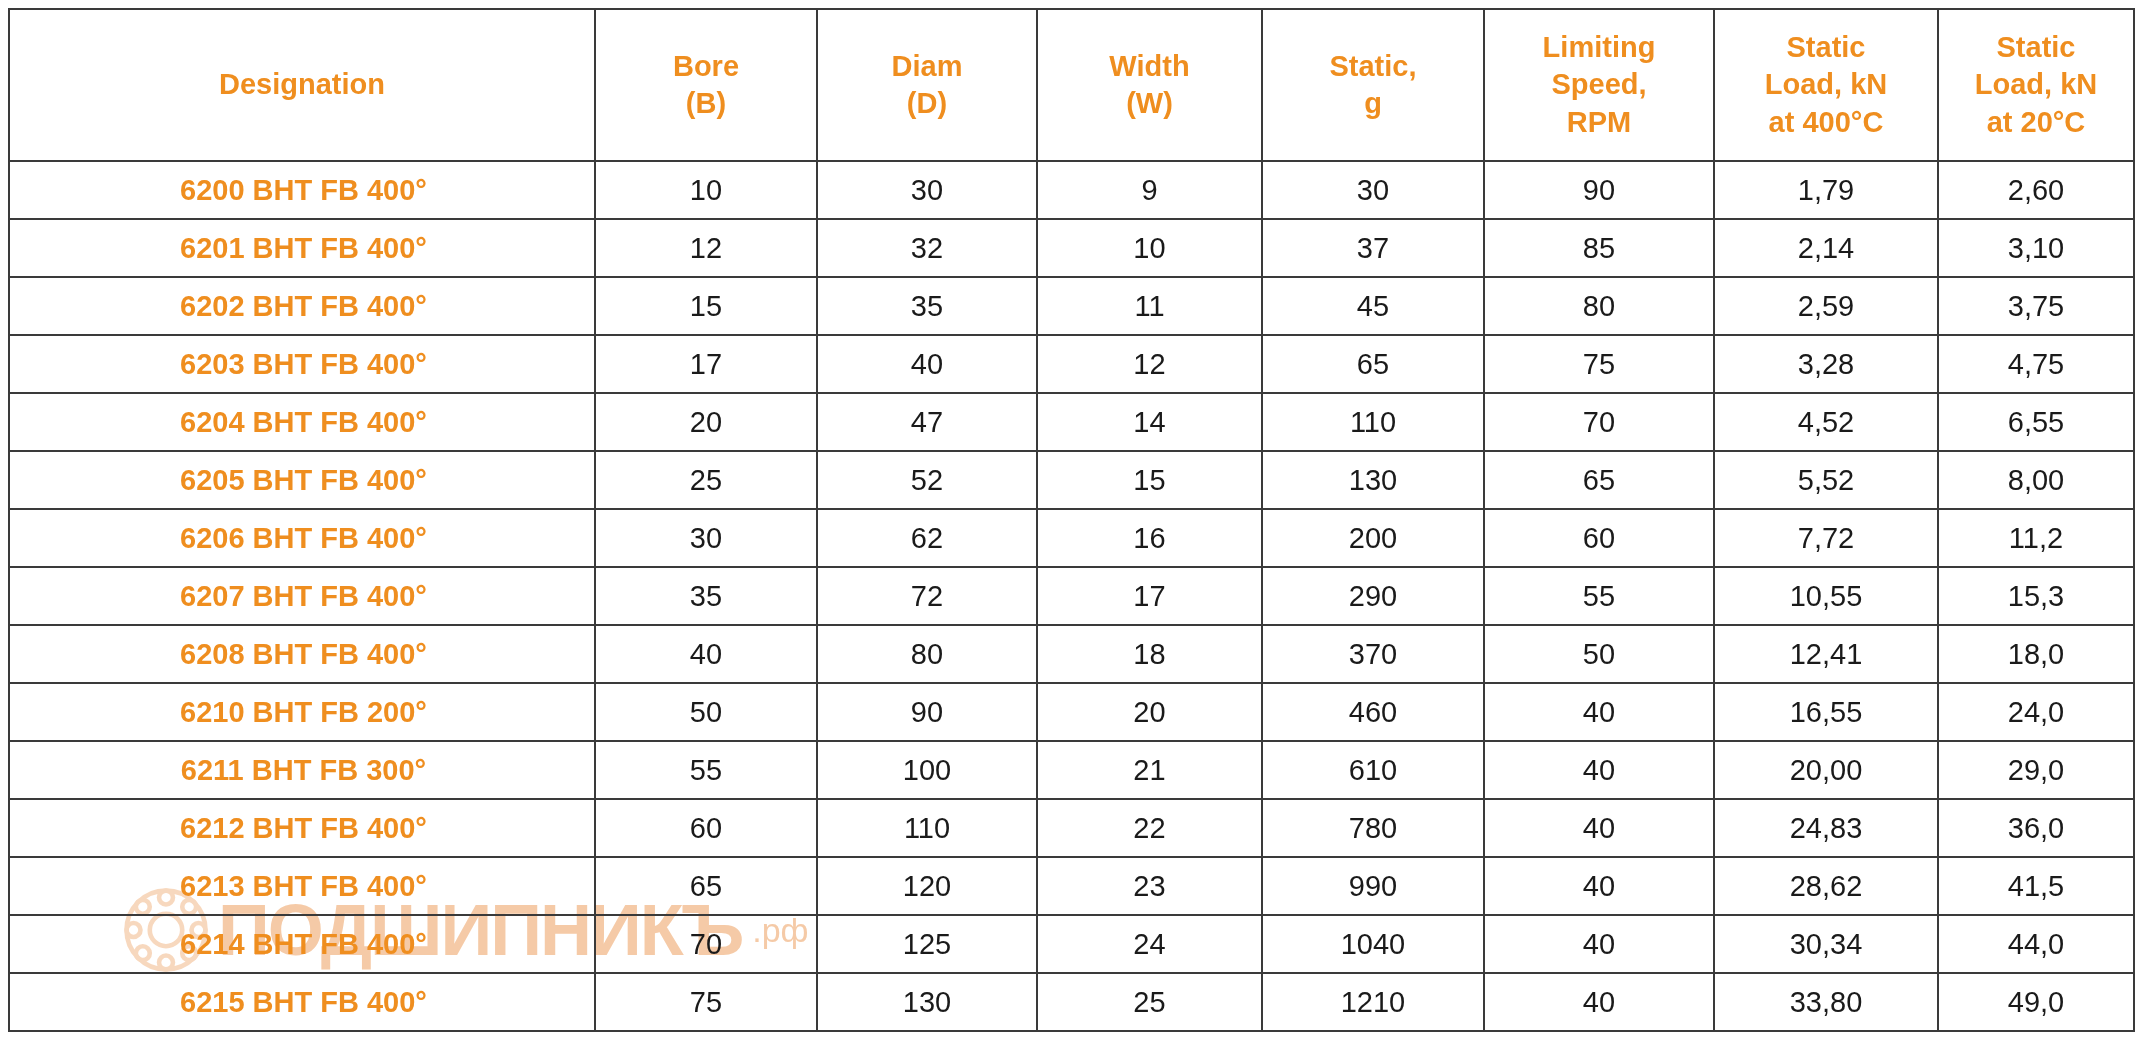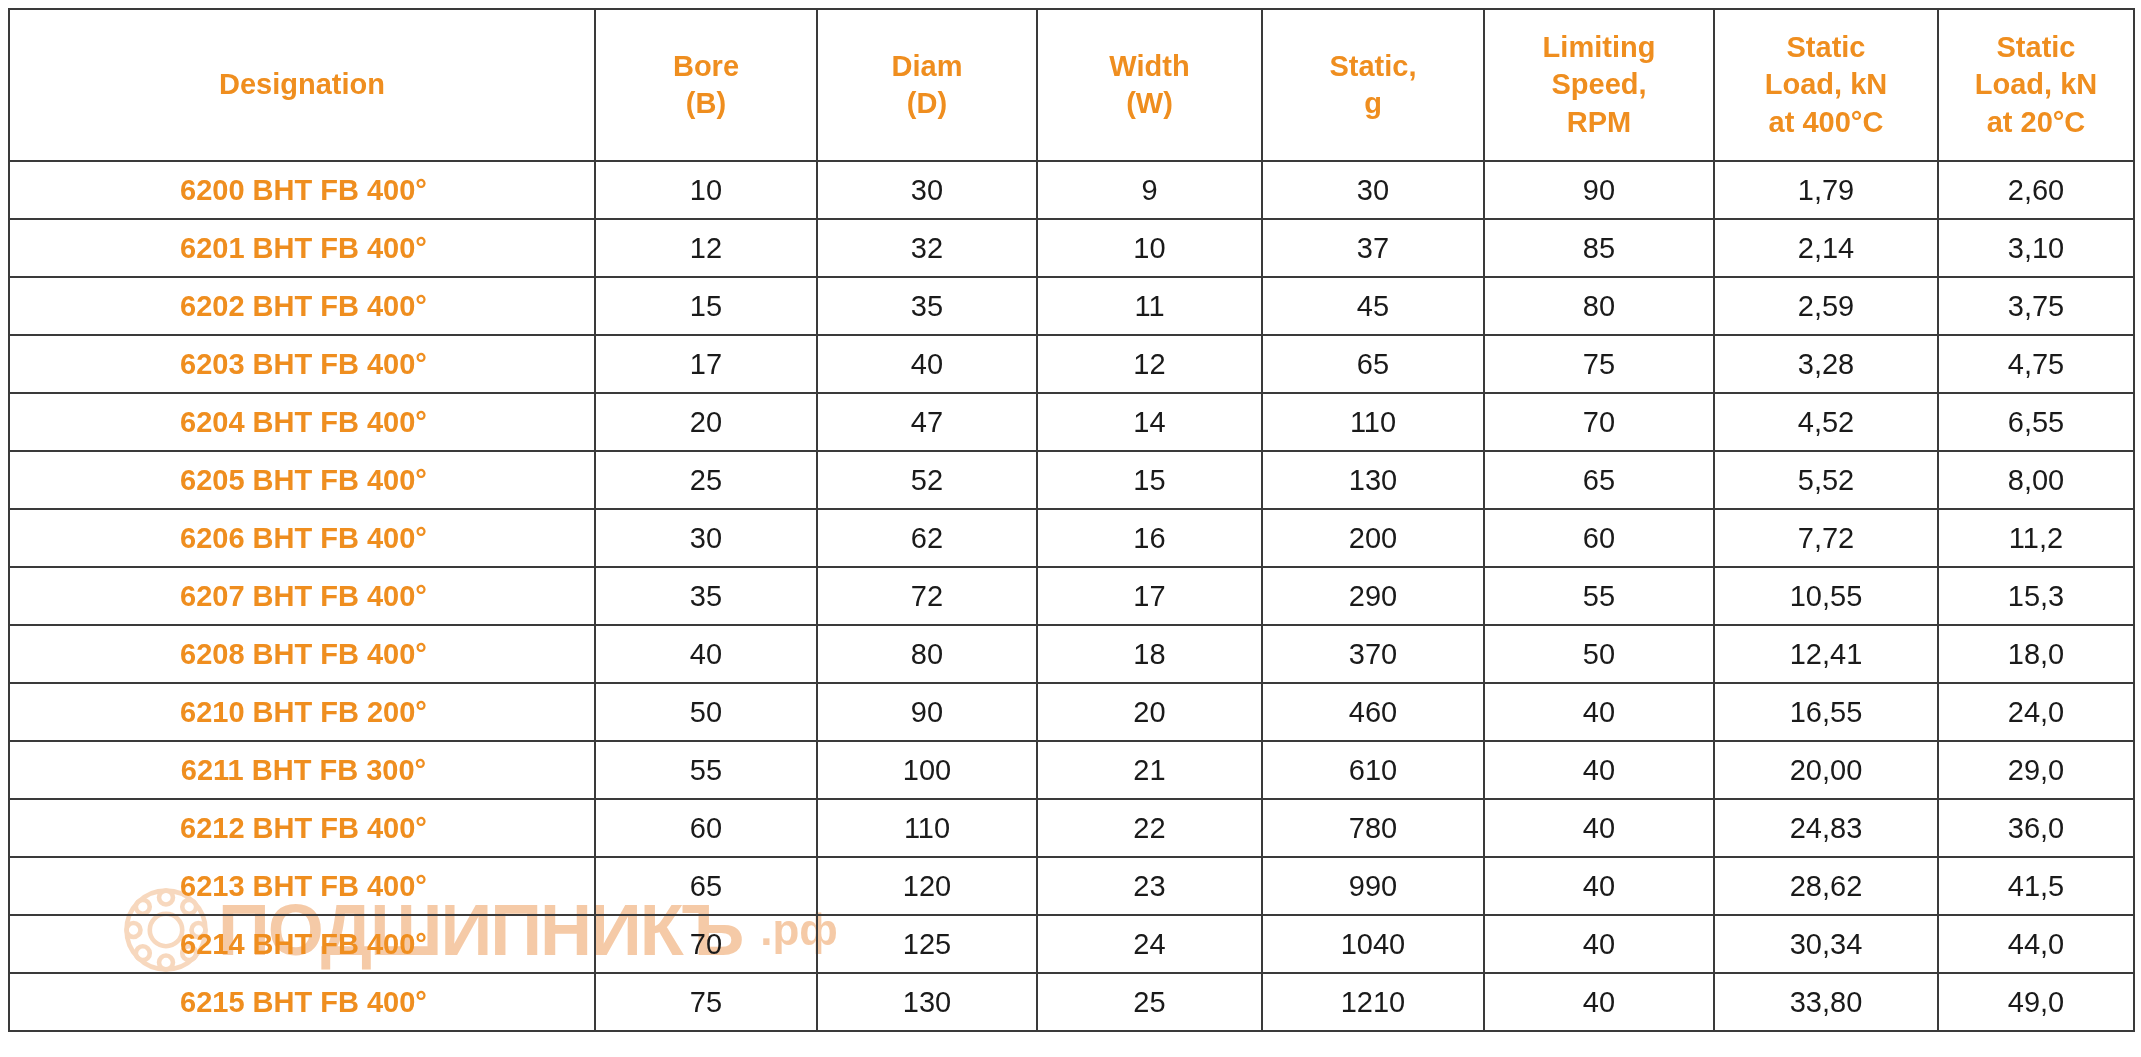--- a/index.html
+++ b/index.html
@@ -45,25 +45,25 @@
   .watermark-text {
     font-size: 72px;
     font-weight: bold;
     color: #f2b98a;
     opacity: 0.75;
     letter-spacing: -2px;
     white-space: nowrap;
     margin-left: -6px;
   }
   .watermark-suffix {
-    font-size: 44px;
-    font-weight: bold;
+    font-size: 34px;
+    font-weight: normal;
     color: #f2b98a;
     opacity: 0.75;
-    margin-left: 18px;
+    margin-left: 10px;
   }
 
   table.spec {
     position: absolute;
     left: 8px;
     top: 8px;
     width: 2125px;
     border-collapse: collapse;
     table-layout: fixed;
     z-index: 2;

